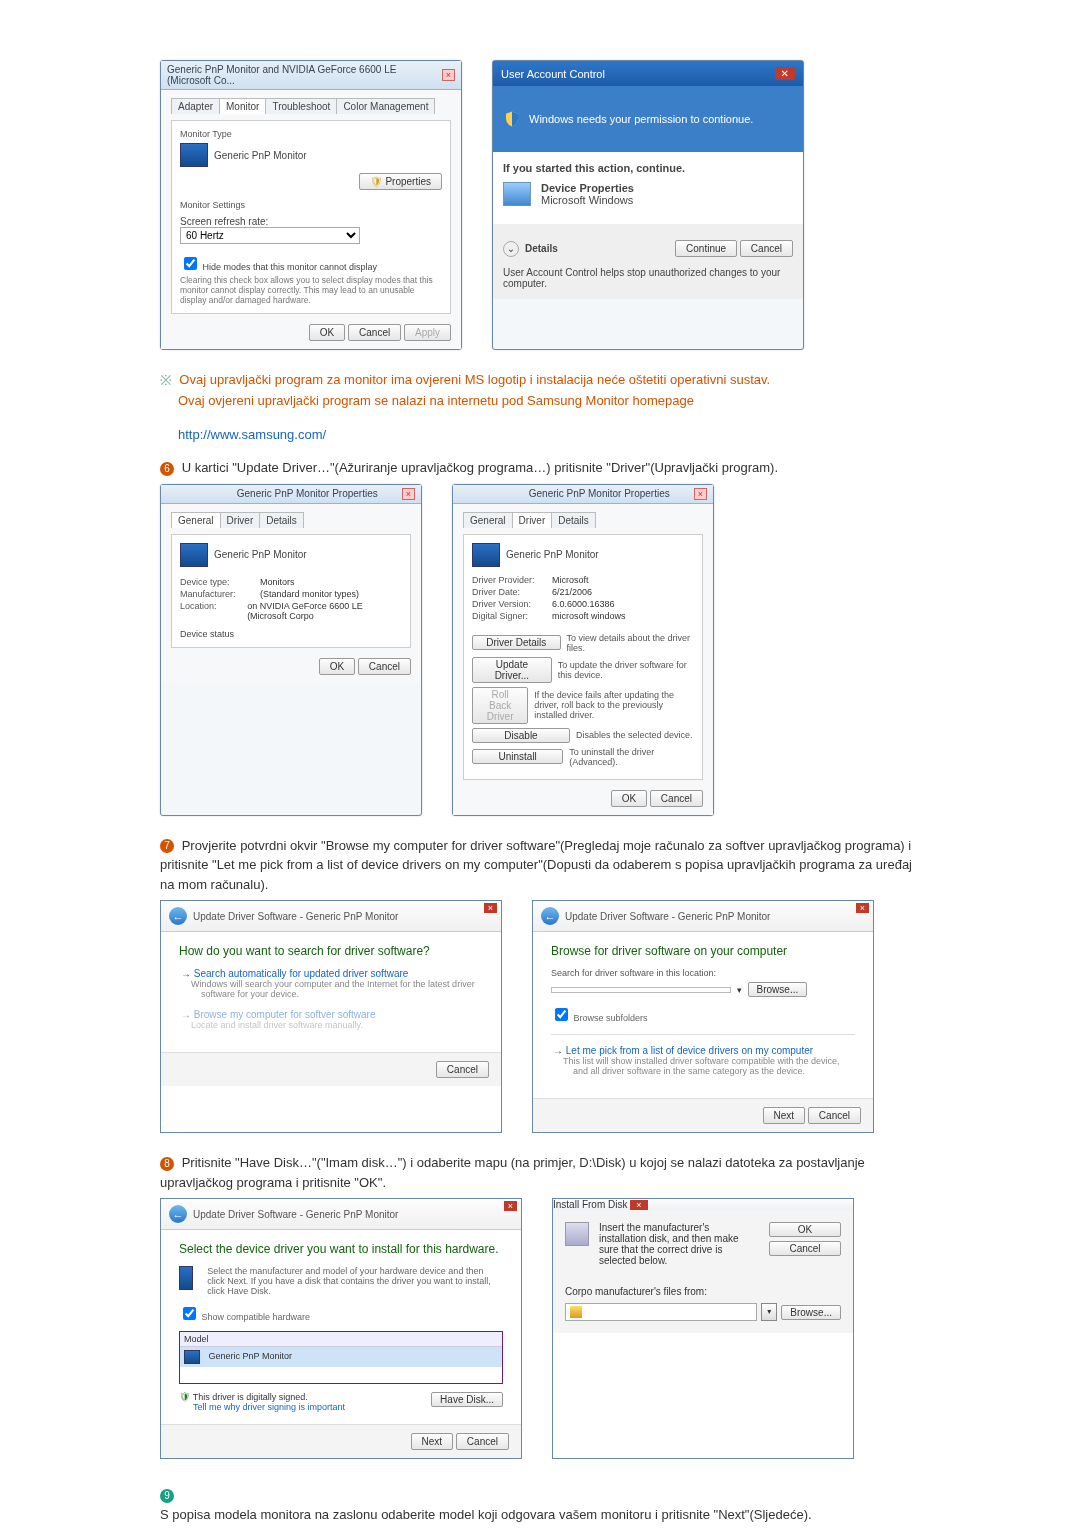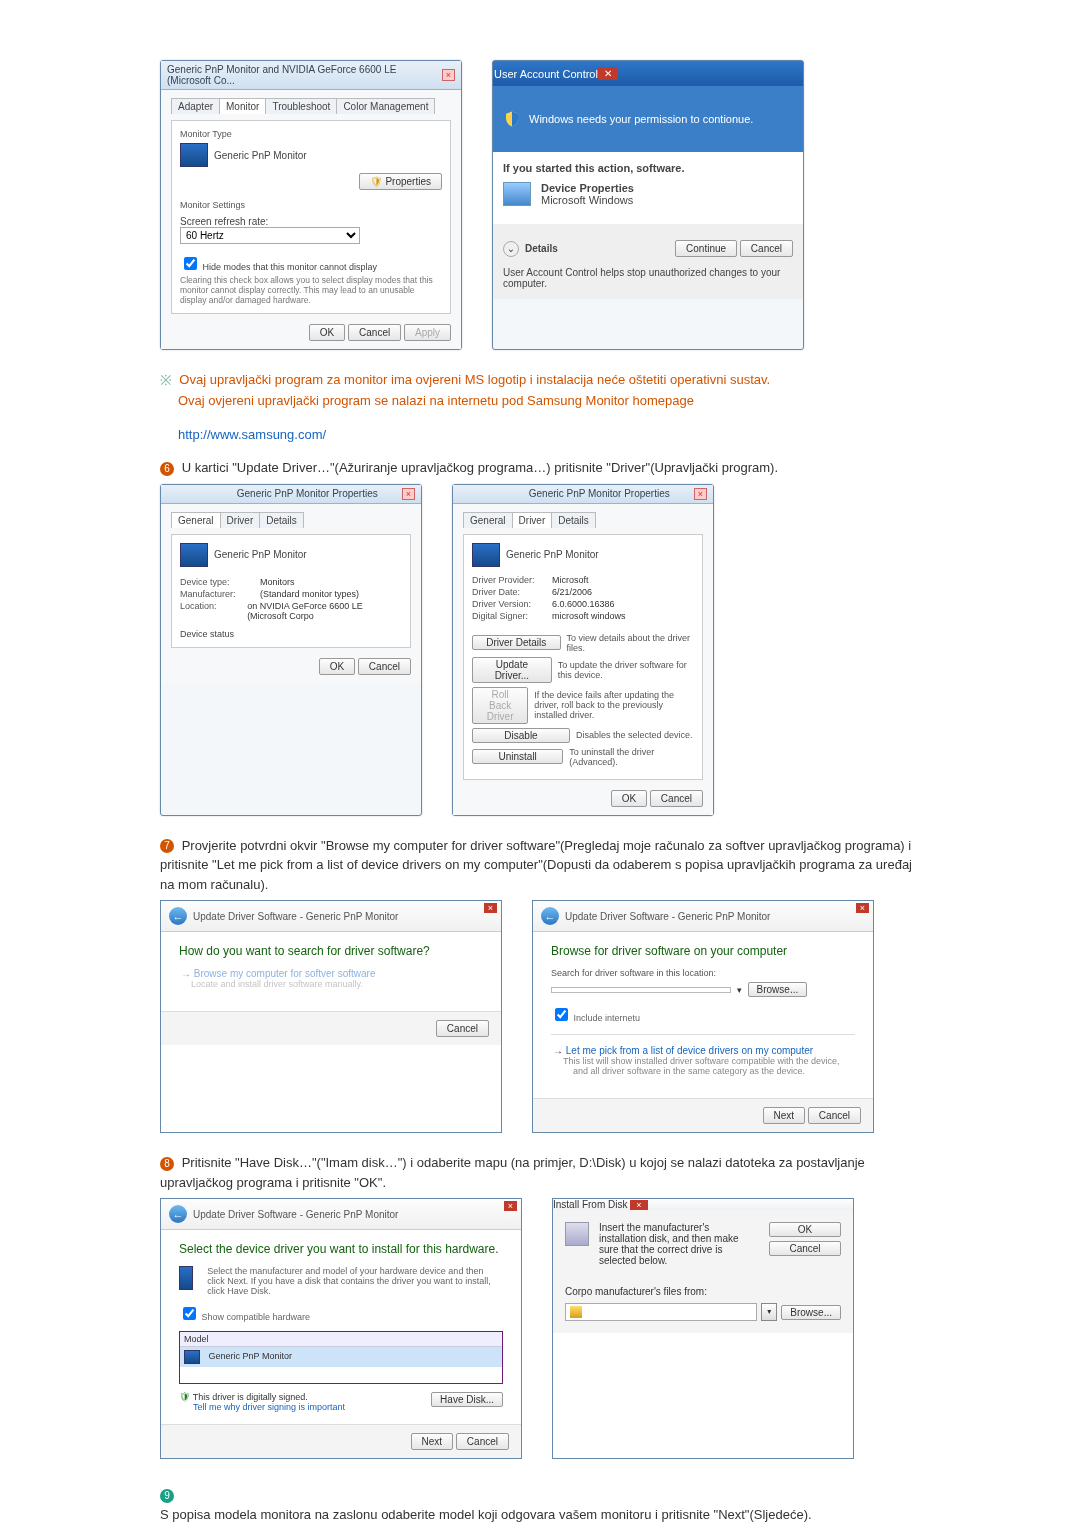--- a/index.html
+++ b/index.html
@@ -82,23 +82,24 @@
   .footer-btns {
     text-align:right;
     margin-top:10px;
   }
   .uac {
     width: 310px;
   }
   .uac .topbar {
     background: linear-gradient(#2e77c9,#1e5aa8);
     color:#fff;
-    padding:6px 1px;
+    padding:6px 8px;
     font-size:11px;
     display:flex;
+    justify-content:space-between;
     align-items:center;
   }
   .uac .topbar .close {
     background:#c0392b;
     color:#fff;
     padding:1px 6px;
     font-size:10px;
     border-radius:2px;
   }
   .uac .bluebar {
@@ -290,21 +291,21 @@
         <span class="close">✕</span>
       </div>
       <div class="bluebar">
         <svg class="shield" viewBox="0 0 24 24">
             <path fill="#ffd24d" d="M12 2 4 5v6c0 5 3.4 9.7 8 11 4.6-1.3 8-6 8-11V5l-8-3z"></path>
             <path fill="#2a78c4" d="M12 2v20c4.6-1.3 8-6 8-11V5l-8-3z"></path>
           </svg>
         <span>Windows needs your permission to contionue.</span>
       </div>
       <div class="white">
-        <div style="font-weight:bold;">If you started this action, software.</div>
+        <div style="font-weight:bold;">If you started this action, continue.</div>
         <div class="iconbox">
           <div class="mini-icon"></div>
           <div>
             <div style="font-weight:bold;">Device Properties</div>
             <div>Microsoft Windows</div>
           </div>
         </div>
       </div>
       <div class="gray">
         <div class="details-row">
@@ -442,20 +443,24 @@
 
   <div class="row">
     <div class="wiz">
       <div class="head">
         <span class="back">←</span>
         <span style="color:#555;">Update Driver Software - Generic PnP Monitor</span>
         <span class="corner">×</span>
       </div>
       <div class="wbody">
         <div class="q">How do you want to search for driver software?</div>
+        <div class="opt">
+          → <span class="t">Search automatically for updated driver software</span>
+          <span class="d">Windows will search your computer and the Internet for the latest driver software for your device.</span>
+        </div>
         <div class="opt" style="opacity:.5;">
           → <span class="t">Browse my computer for softver software</span>
           <span class="d">Locate and install driver software manually.</span>
         </div>
       </div>
       <div class="foot">
         <span class="btn">Cancel</span>
       </div>
     </div>
 
@@ -466,21 +471,21 @@
         <span class="corner">×</span>
       </div>
       <div class="wbody">
         <div class="q">Browse for driver software on your computer</div>
         <div style="font-size:9px;color:#555;">Search for driver software in this location:</div>
         <div style="display:flex;gap:6px;align-items:center;margin:4px 0;">
           <div class="pathbox"></div>
           <span style="font-size:9px;">▾</span>
           <span class="btn small">Browse...</span>
         </div>
-        <div class="chk"><input type="checkbox" checked="" style=""> <span>Include internetu</span></div>
+        <div class="chk"><input type="checkbox" checked="" style=""> <span>Browse subfolders</span></div>
         <div class="sep"></div>
         <div class="opt">
           → <span class="t">Let me pick from a list of device drivers on my computer</span>
           <span class="d">This list will show installed driver software compatible with the device, and all driver software in the same category as the device.</span>
         </div>
       </div>
       <div class="foot">
         <span class="btn">Next</span>
         <span class="btn">Cancel</span>
       </div>

